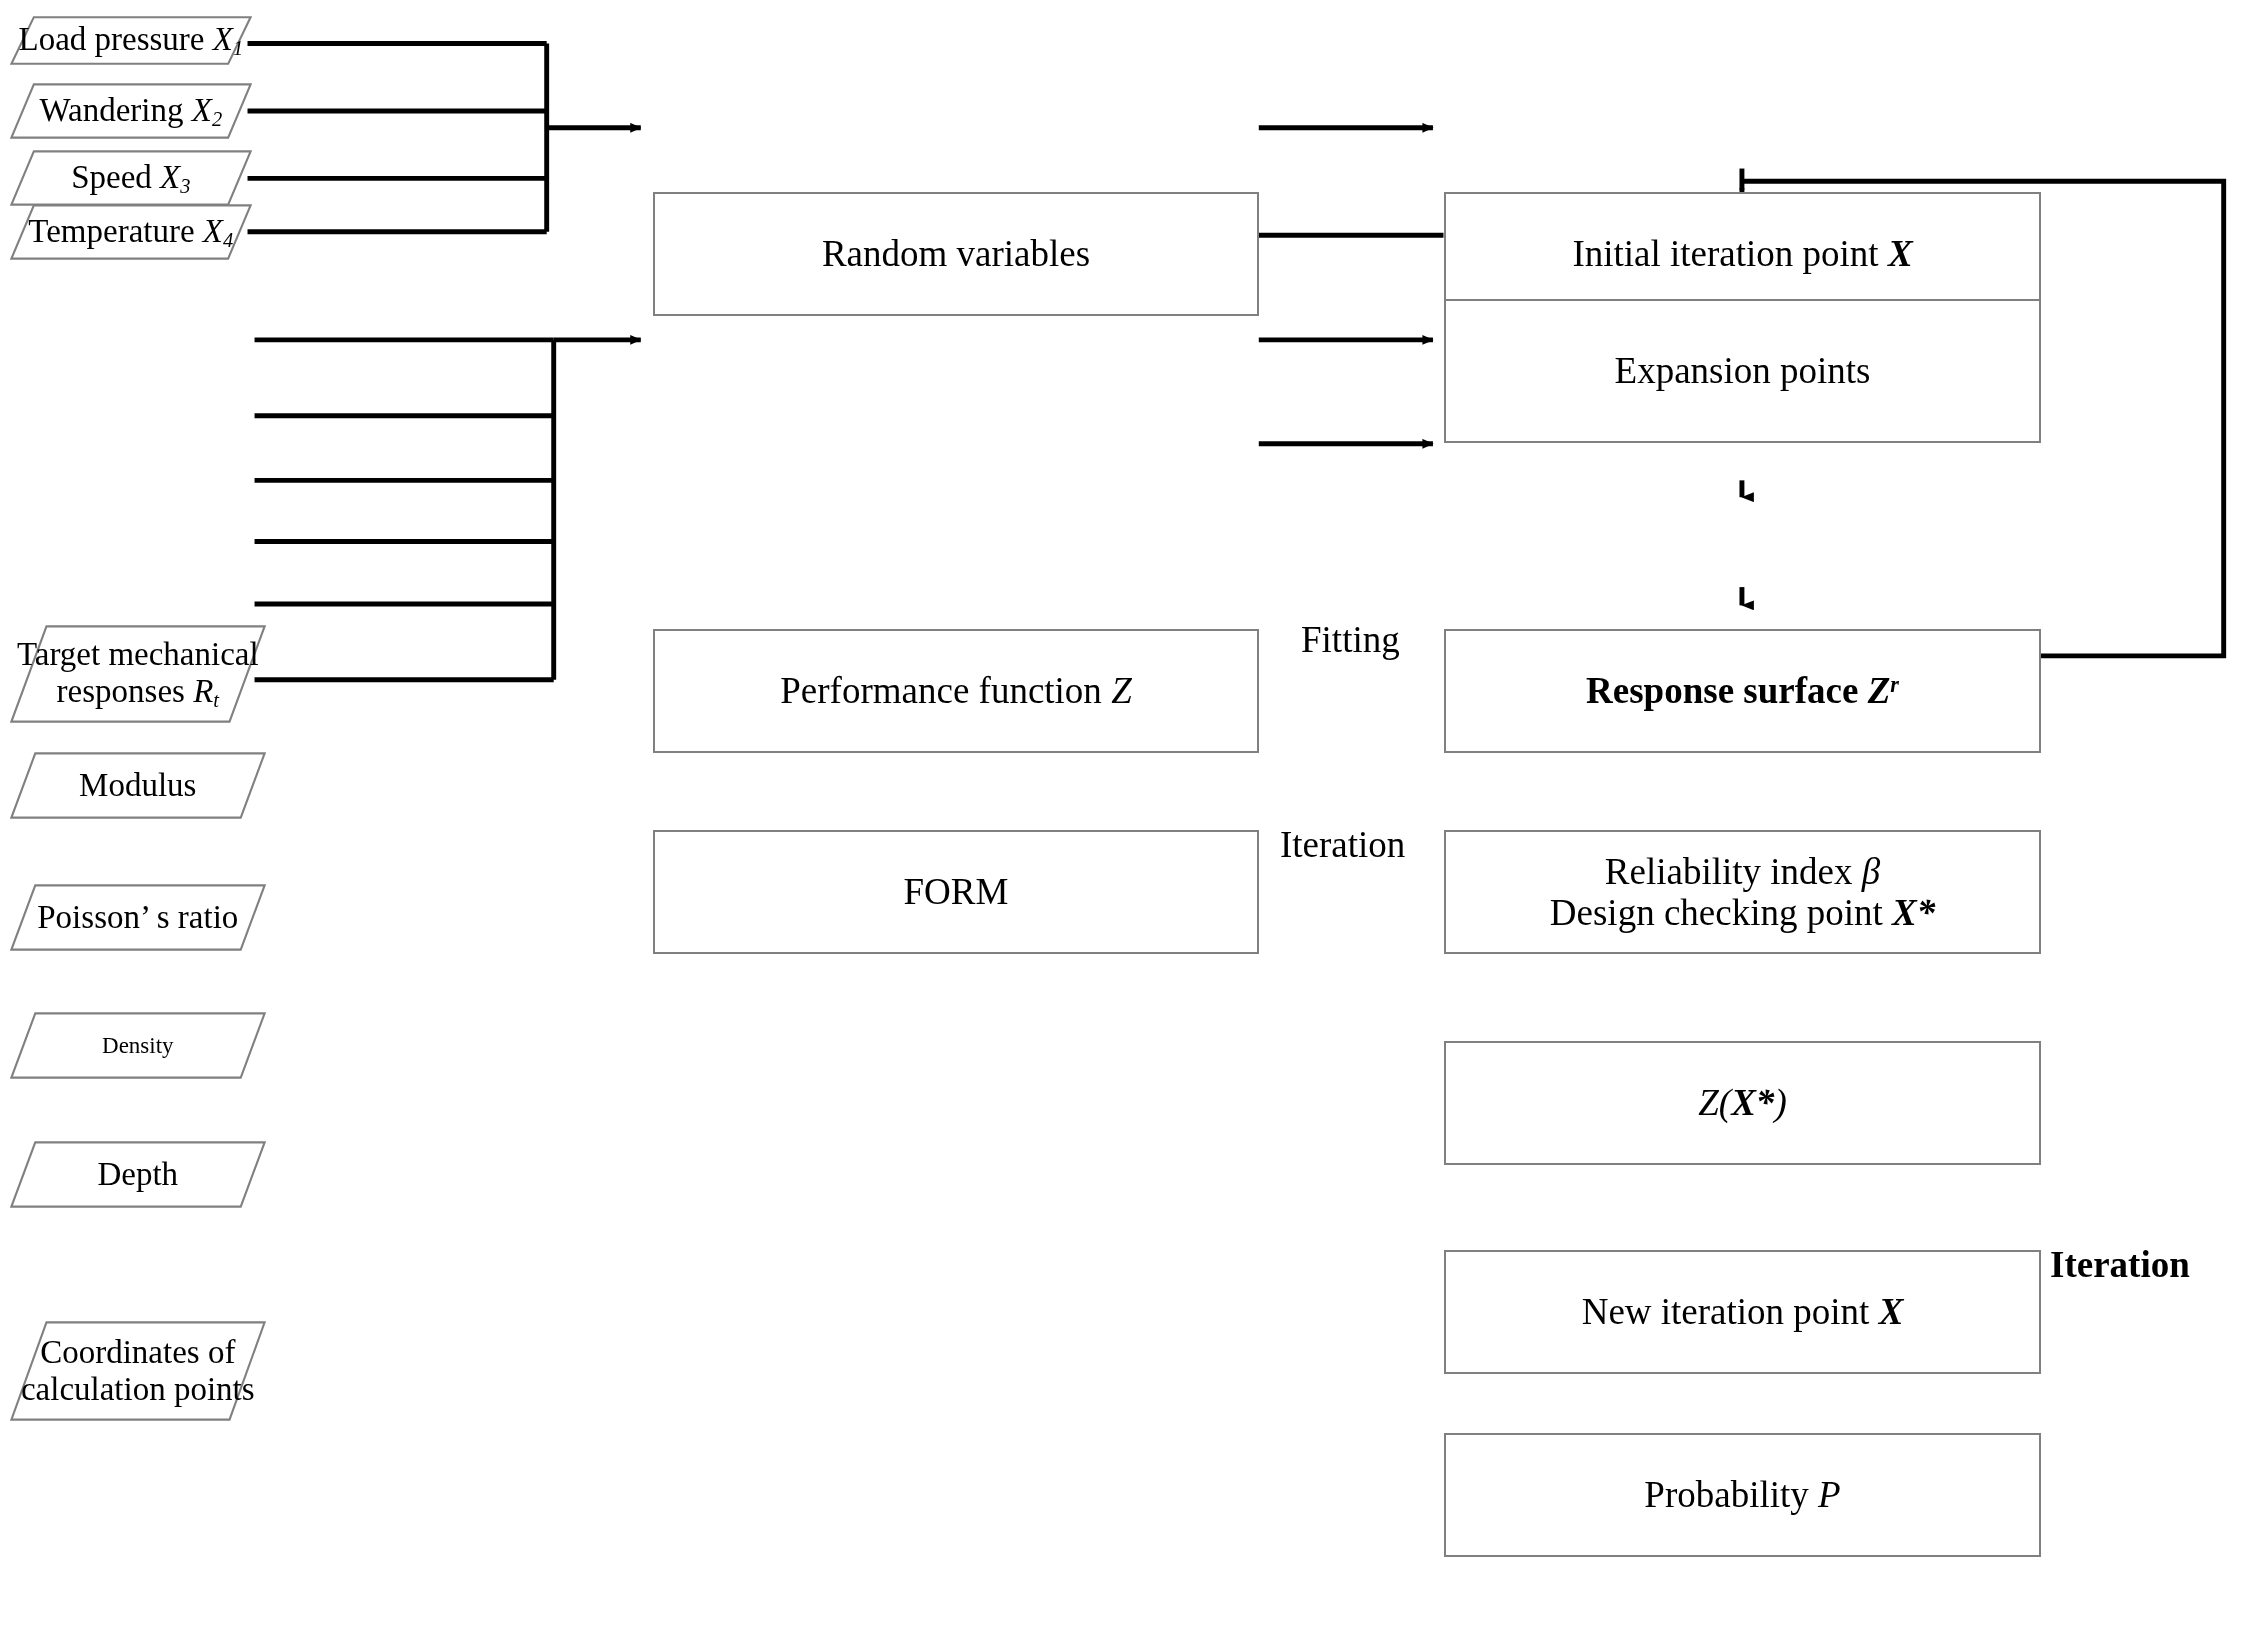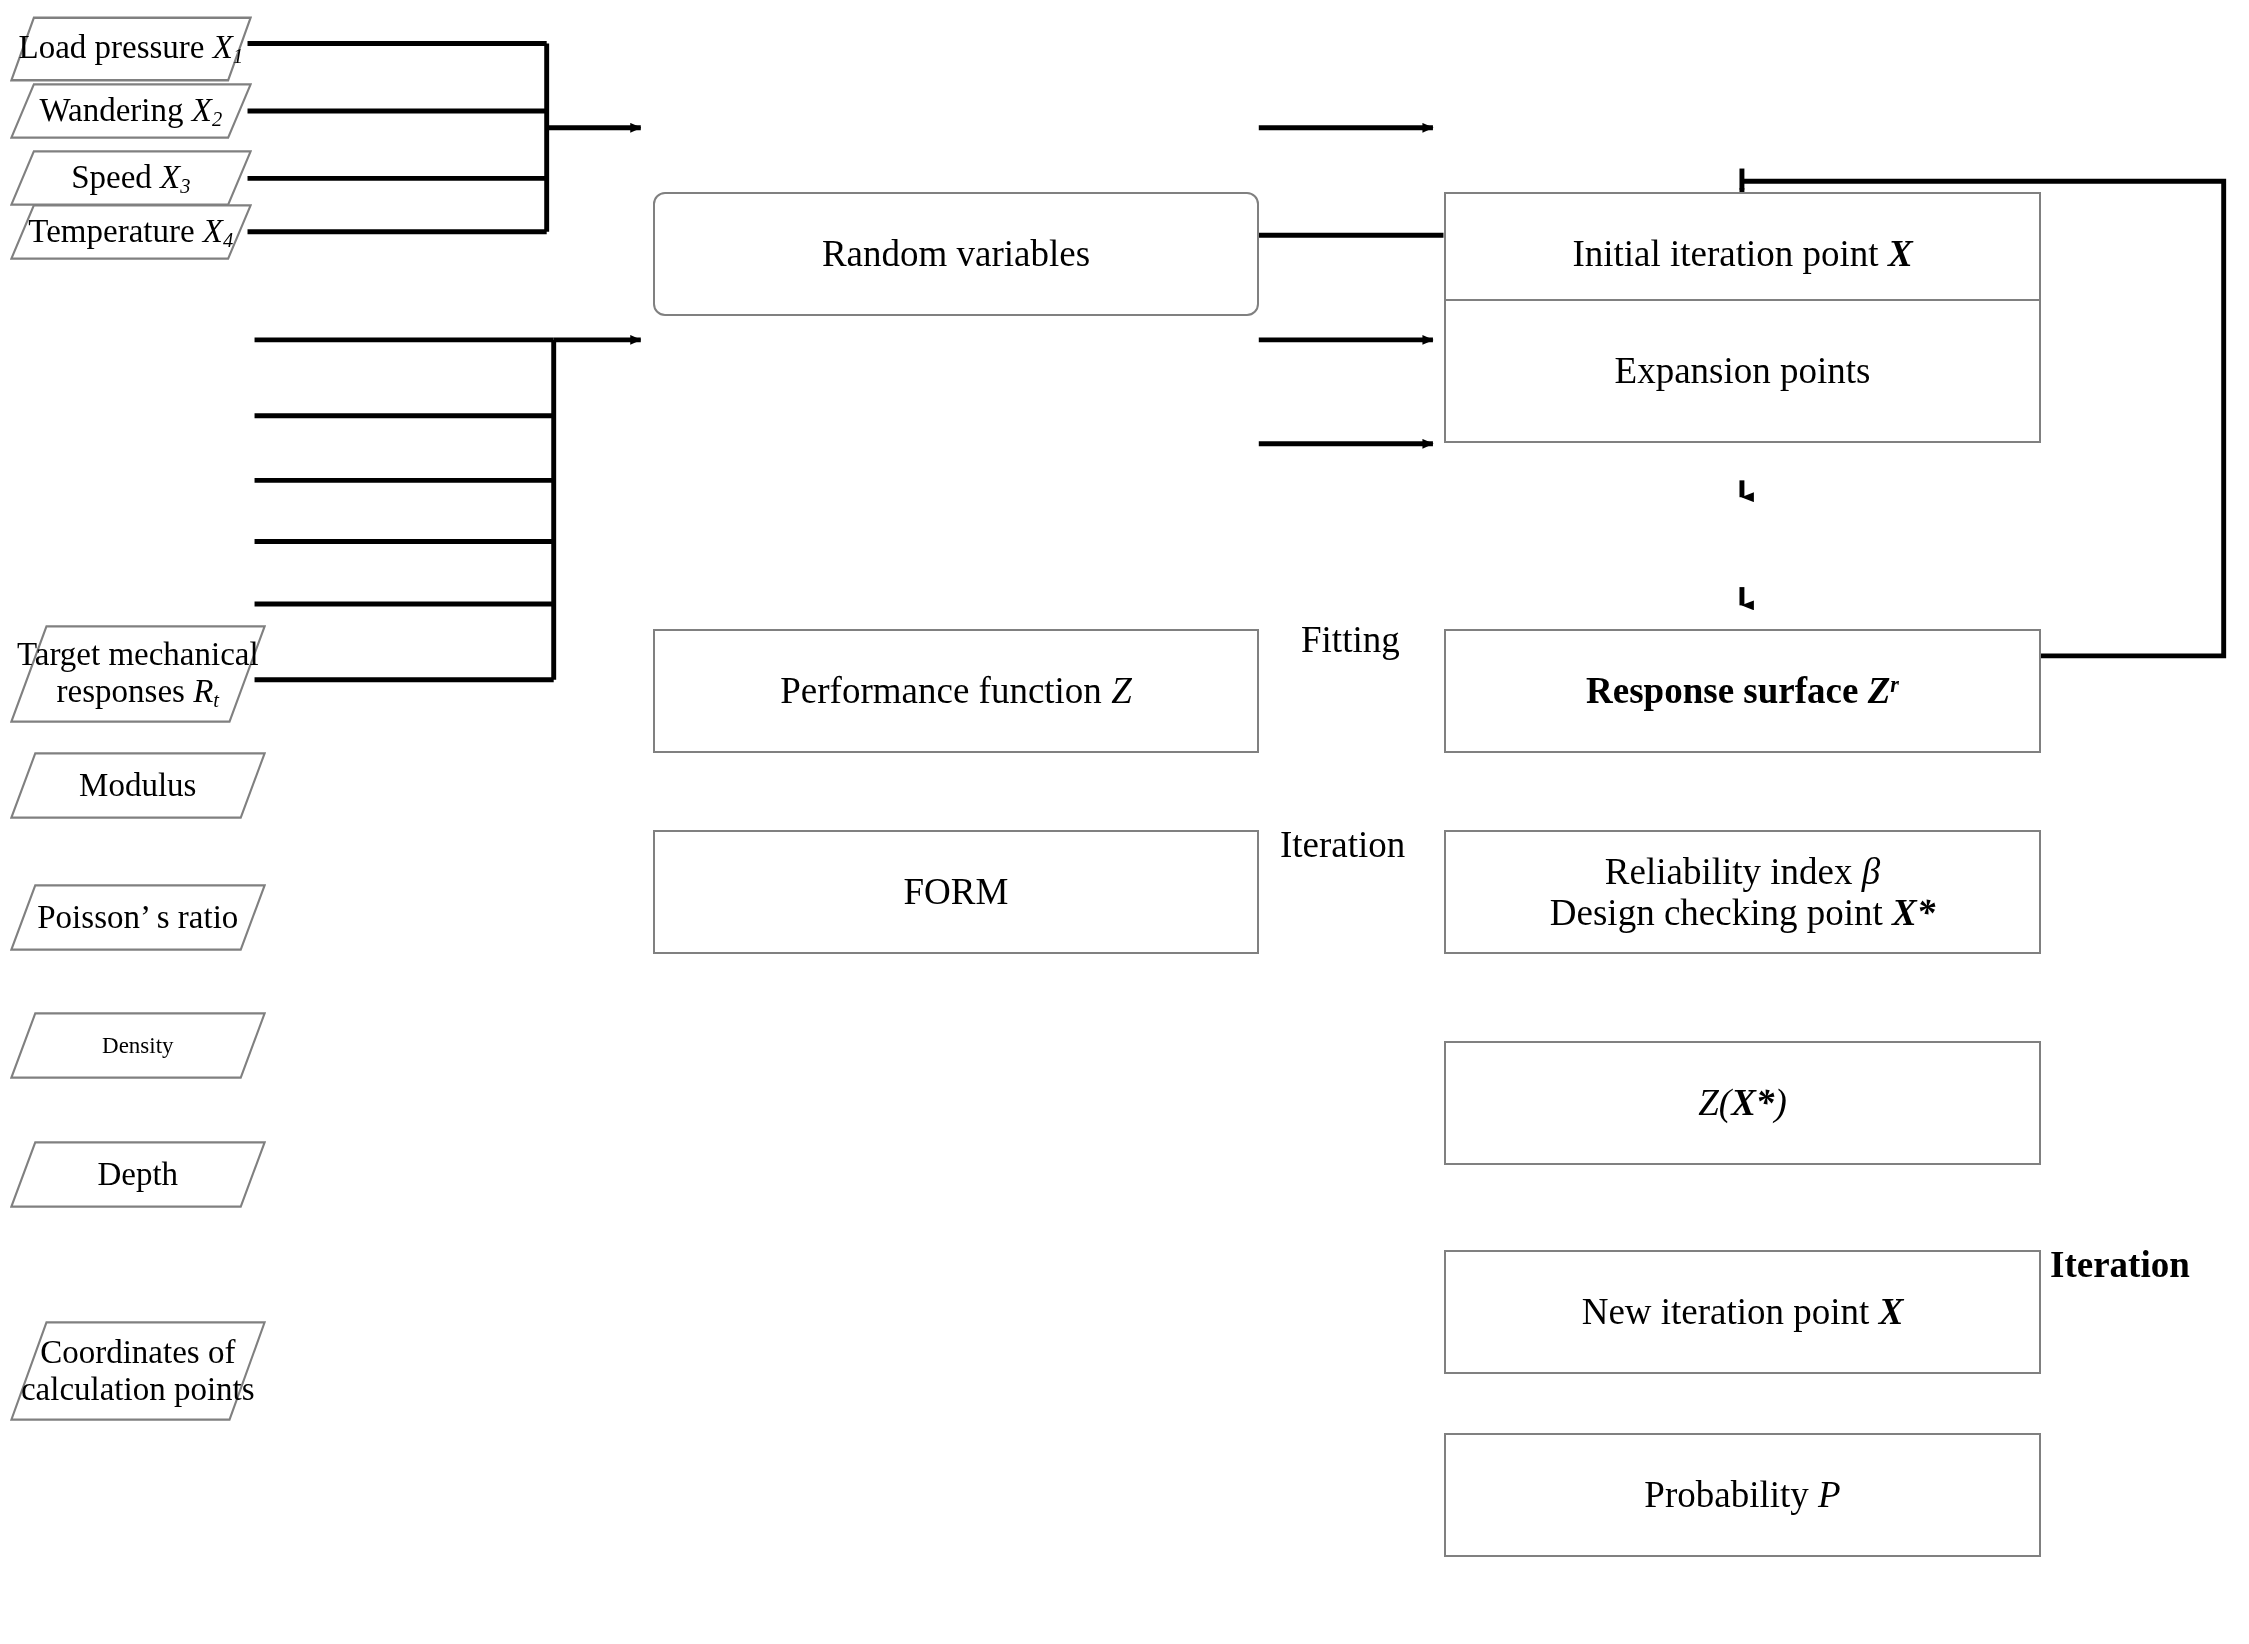--- a/index.html
+++ b/index.html
@@ -95,21 +95,21 @@
 
     <g stroke="#000" stroke-width="7" fill="none">
       <path d="M2480,986 L2480,1012" marker-end="url(#ahd)"></path>
     </g>
 
     <g stroke="#000" stroke-width="7" fill="none">
       <path d="M2902,934 L3166,934 L3166,258 L2480,258"></path>
     </g>
   </svg>
 
-  <div class="node para" style="left:9.8px;top:15.5px;width:242px;height:66px;font-family:Liberation Serif, serif;">
+  <div class="node para" style="left:9.8px;top:15.5px;width:242px;height:49px;font-family:Liberation Serif, serif;">
     <svg class="pshape" viewBox="0 0 345 80" preserveAspectRatio="none">
       <polygon points="34,2 343,2 311,78 2,78" fill="#fff" stroke="#808080" stroke-width="3"></polygon>
     </svg>
     <span class="lbl" style="font-size:33px;">
       <span>Load pressure </span><i class="it">X</i><sub>1</sub>
     </span>
   </div>
 
   <div class="node para" style="left:9.8px;top:83px;width:242px;height:56px;">
     <svg class="pshape" viewBox="0 0 345 80" preserveAspectRatio="none">
@@ -179,21 +179,21 @@
   <div class="node para" style="left:9.8px;top:1321px;width:256px;height:100px;">
     <svg class="pshape" viewBox="0 0 365 142" preserveAspectRatio="none">
       <polygon points="52,2 363,2 313,140 2,140" fill="#fff" stroke="#808080" stroke-width="3"></polygon>
     </svg>
     <span class="lbl" style="font-size:33px;">
       <span>Coordinates of</span><br>
       <span>calculation points</span>
     </span>
   </div>
 
-  <div class="node rect" style="left:653px;top:192px;width:606px;height:124px;border-radius:12px;">
+  <div class="node rect" style="left:653px;top:192px;width:606px;height:124px;">
     <span class="lbl" style="font-size:37px;">Random variables</span>
   </div>
 
   <div class="node rect" style="left:653px;top:629px;width:606px;height:124px;">
     <span class="lbl" style="font-size:37px;">
       <span>Performance function </span><i class="it">Z</i>
     </span>
   </div>
 
   <div class="node rect" style="left:653px;top:830px;width:606px;height:124px;">

